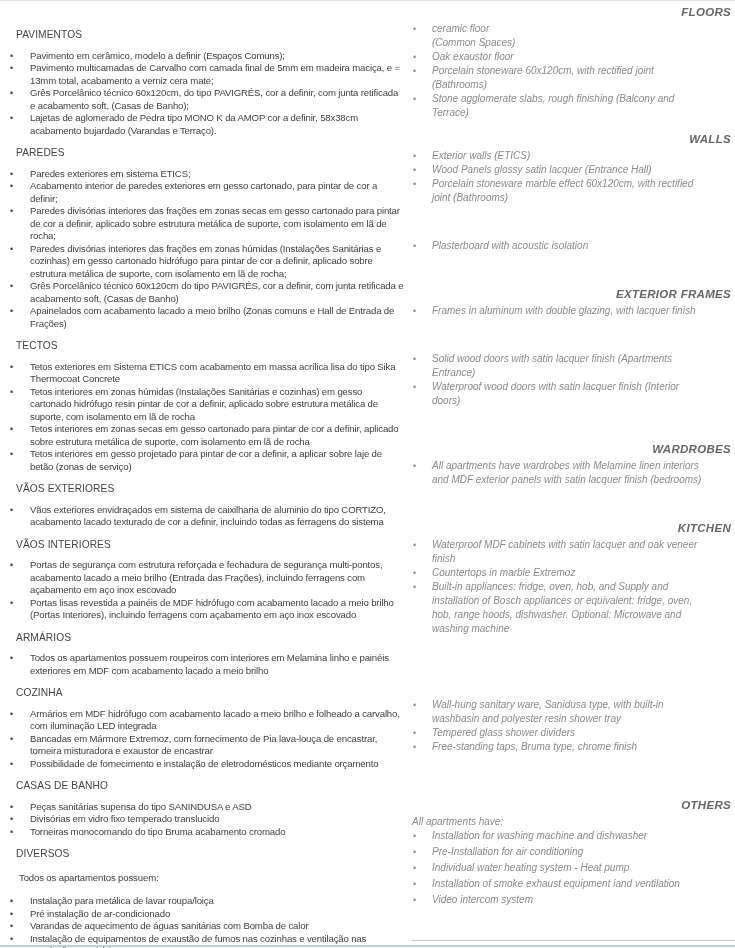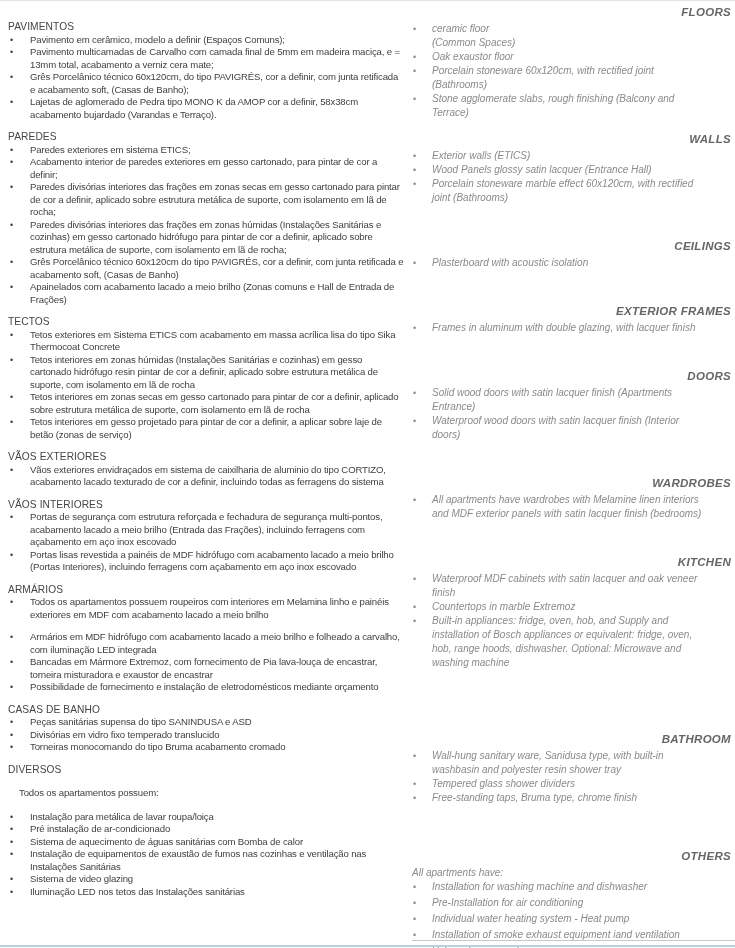--- a/index.html
+++ b/index.html
@@ -13,21 +13,21 @@
 
   
   .col-left{
     width:404px;box-sizing:border-box;
     padding:20px 0 0 8px;
     color:var(--c-left,#3f3f3f);
     font-size:9.6px;line-height:12.5px;letter-spacing:-0.15px;
   }
   .col-left section{margin:0 0 10px 0;}
   .col-left h3{
-    margin:0;font-size:10.2px;font-weight:normal;color:#454545;
+    margin:8px;font-size:10.2px;font-weight:normal;color:#454545;
     letter-spacing:0.1px;
   }
   .col-left .intro{margin:11px;}
 
   
   .col-right{
     width:331px;box-sizing:border-box;
     padding:4px 4px 0 8px;
     color:var(--c-right,#8a8a8a);
     font-style:italic;
@@ -163,20 +163,21 @@
       <section>
         <h3>ARMÁRIOS</h3>
         <ul>
           <li>
             <span class="bullet">•</span>
             <span class="txt">Todos os apartamentos possuem roupeiros com interiores em Melamina linho e painéis exteriores em MDF com acabamento lacado a meio brilho</span>
           </li>
         </ul>
       </section>
       <section>
+        <h3>COZINHA</h3>
         <ul>
           <li>
             <span class="bullet">•</span>
             <span class="txt">Armários em MDF hidrófugo com acabamento lacado a meio brilho e folheado a carvalho, com iluminação LED integrada</span>
           </li>
           <li>
             <span class="bullet">•</span>
             <span class="txt">Bancadas em Mármore Extremoz, com fornecimento de Pia lava-louça de encastrar, torneira misturadora e exaustor de encastrar</span>
           </li>
           <li>
@@ -209,21 +210,21 @@
           <li>
             <span class="bullet">•</span>
             <span class="txt">Instalação para metálica de lavar roupa/loiça</span>
           </li>
           <li>
             <span class="bullet">•</span>
             <span class="txt">Pré instalação de ar-condicionado</span>
           </li>
           <li>
             <span class="bullet">•</span>
-            <span class="txt">Sistema de aquecimento de águas sanitárias com Bomba de calor</span>
+            <span class="txt">Varandas de aquecimento de águas sanitárias com Bomba de calor</span>
           </li>
           <li>
             <span class="bullet">•</span>
             <span class="txt">Instalação de equipamentos de exaustão de fumos nas cozinhas e ventilação nas Instalações Sanitárias</span>
           </li>
           <li>
             <span class="bullet">•</span>
             <span class="txt">Sistema de video glazing</span>
           </li>
           <li>
@@ -270,39 +271,37 @@
             <span class="txt">Wood Panels glossy satin lacquer (Entrance Hall)</span>
           </li>
           <li>
             <span class="bullet">•</span>
             <span class="txt">Porcelain stoneware marble effect 60x120cm, with rectified
 joint (Bathrooms)</span>
           </li>
         </ul>
       </section>
       <section>
-        <h3>CEILINGS</h3>
         <ul>
           <li>
             <span class="bullet">•</span>
             <span class="txt">Plasterboard with acoustic isolation</span>
           </li>
         </ul>
       </section>
       <section>
         <h3>EXTERIOR FRAMES</h3>
         <ul>
           <li>
             <span class="bullet">•</span>
             <span class="txt">Frames in aluminum with double glazing, with lacquer finish</span>
           </li>
         </ul>
       </section>
       <section>
-        <h3>DOORS</h3>
         <ul>
           <li>
             <span class="bullet">•</span>
             <span class="txt">Solid wood doors with satin lacquer finish (Apartments
 Entrance)</span>
           </li>
           <li>
             <span class="bullet">•</span>
             <span class="txt">Waterproof wood doors with satin lacquer finish (Interior
 doors)</span>
@@ -334,21 +333,20 @@
           <li>
             <span class="bullet">•</span>
             <span class="txt">Built-in appliances: fridge, oven, hob, and Supply and
 installation of Bosch appliances or equivalent: fridge, oven,
 hob, range hoods, dishwasher. Optional: Microwave and
 washing machine</span>
           </li>
         </ul>
       </section>
       <section>
-        <h3>BATHROOM</h3>
         <ul>
           <li>
             <span class="bullet">•</span>
             <span class="txt">Wall-hung sanitary ware, Sanidusa type, with built-in
 washbasin and polyester resin shower tray</span>
           </li>
           <li>
             <span class="bullet">•</span>
             <span class="txt">Tempered glass shower dividers</span>
           </li>

